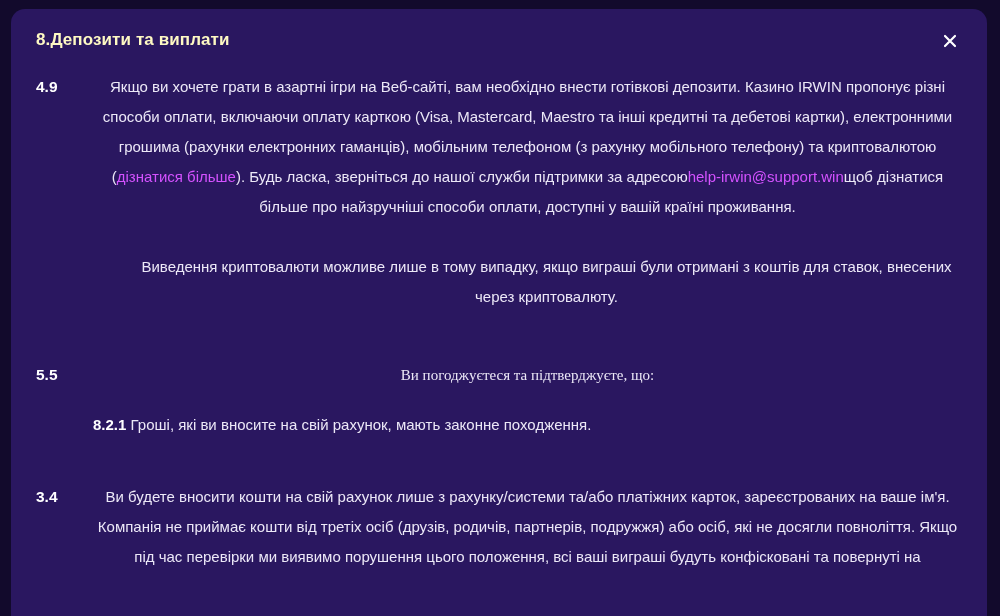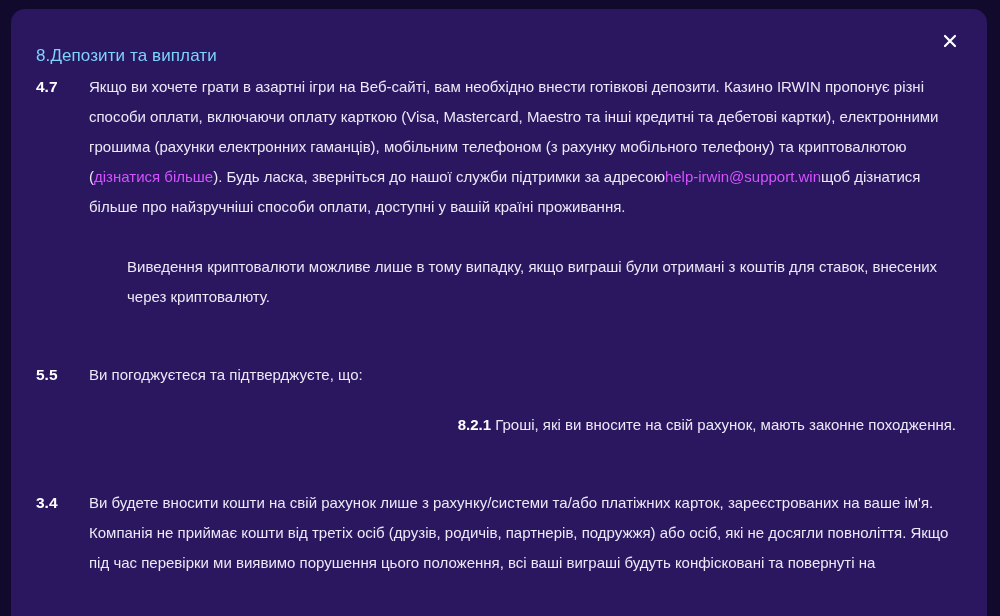--- a/index.html
+++ b/index.html
@@ -28,26 +28,25 @@
       overflow: hidden;
     }
     .modal-header {
       position: absolute;
       left: 25px;
       top: 19px;
       right: 20px;
       height: 24px;
     }
     .modal-title {
-      color: #7dd3fc;
-      font-weight: normal;
+      color: #fef9c3;
+      font-weight: bold;
       font-size: 17px;
       line-height: 24px;
       letter-spacing: 0.1px;
-      margin-top: 16px;
     }
     .close-btn {
       position: absolute;
       right: 6px;
       top: 2px;
       width: 22px;
       height: 22px;
       cursor: pointer;
       display: flex;
       align-items: center;
@@ -70,32 +69,32 @@
       width: 53px;
       flex: 0 0 53px;
       font-weight: bold;
       color: #ffffff;
       font-size: 15.5px;
     }
     .clause-body {
       flex: 1;
       width: 877px;
     }
-    .para { margin: 0; }
+    .para { margin: 0; text-align: center; }
     .para + .para { margin-top: 30px; margin-left: 38px; }
-    .sub { margin: 10px; text-align: right; }
+    .sub { margin: 4px; }
     .sub-num { font-weight: bold; color: #ffffff; }
     .link {
       color: #d452ff;
       text-decoration: none;
       cursor: pointer;
     }
     .c81 { }
     .c82 { margin-top: 48px; }
-    .c82 .intro { margin-bottom: 20px; }
+    .c82 .intro { margin-bottom: 20px; font-family: Liberation Serif, serif; }
     .c82 .sub + .sub { margin-top: 20px; }
     .c83 { margin-top: 38px; }
   </style>
 </head>
 <body>
 
 <div class="backdrop"></div>
 
 <div class="modal">
   <div class="modal-header">
@@ -103,21 +102,21 @@
     <div class="close-btn">
       <svg width="14" height="14" viewBox="0 0 14 14">
         <path d="M2 2 L12 12 M12 2 L2 12" stroke="#ffffff" stroke-width="2.2" stroke-linecap="round"></path>
       </svg>
     </div>
   </div>
 
   <div class="content">
 
     <div class="clause c81">
-      <div class="clause-num">4.7</div>
+      <div class="clause-num">4.9</div>
       <div class="clause-body">
         <p class="para"><span>Якщо ви хочете грати в азартні ігри на Веб-сайті, вам необхідно внести готівкові депозити. Казино IRWIN пропонує різні способи оплати, включаючи оплату карткою (Visa, Mastercard, Maestro та інші кредитні та дебетові картки), електронними грошима (рахунки електронних гаманців), мобільним телефоном (з рахунку мобільного телефону) та криптовалютою (</span><a class="link">дізнатися більше</a><span>). Будь ласка, зверніться до нашої служби підтримки за адресою</span><a class="link">help-irwin@support.win</a><span>щоб дізнатися більше про найзручніші способи оплати, доступні у вашій країні проживання.</span></p>
         <p class="para">Виведення криптовалюти можливе лише в тому випадку, якщо виграші були отримані з коштів для ставок, внесених через криптовалюту.</p>
       </div>
     </div>
 
     <div class="clause c82">
       <div class="clause-num">5.5</div>
       <div class="clause-body">
         <p class="para intro">Ви погоджуєтеся та підтверджуєте, що:</p>

